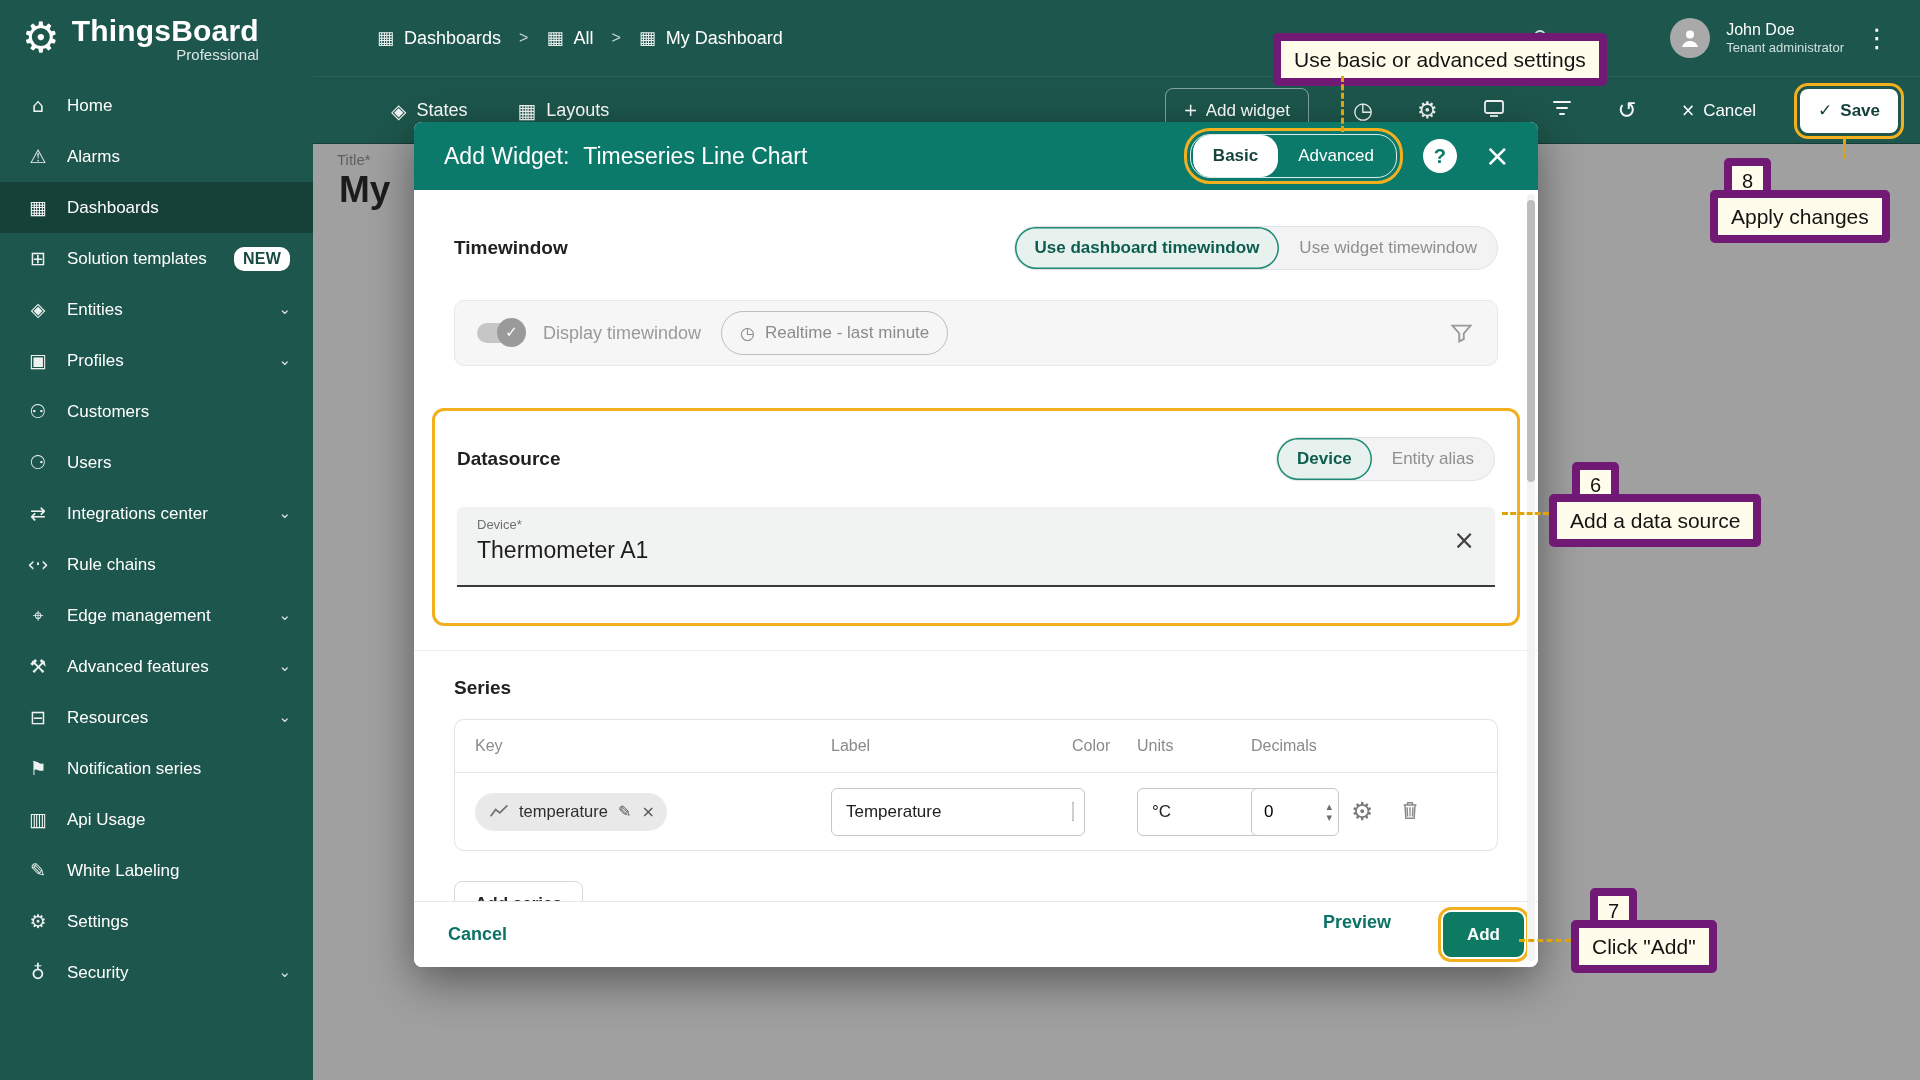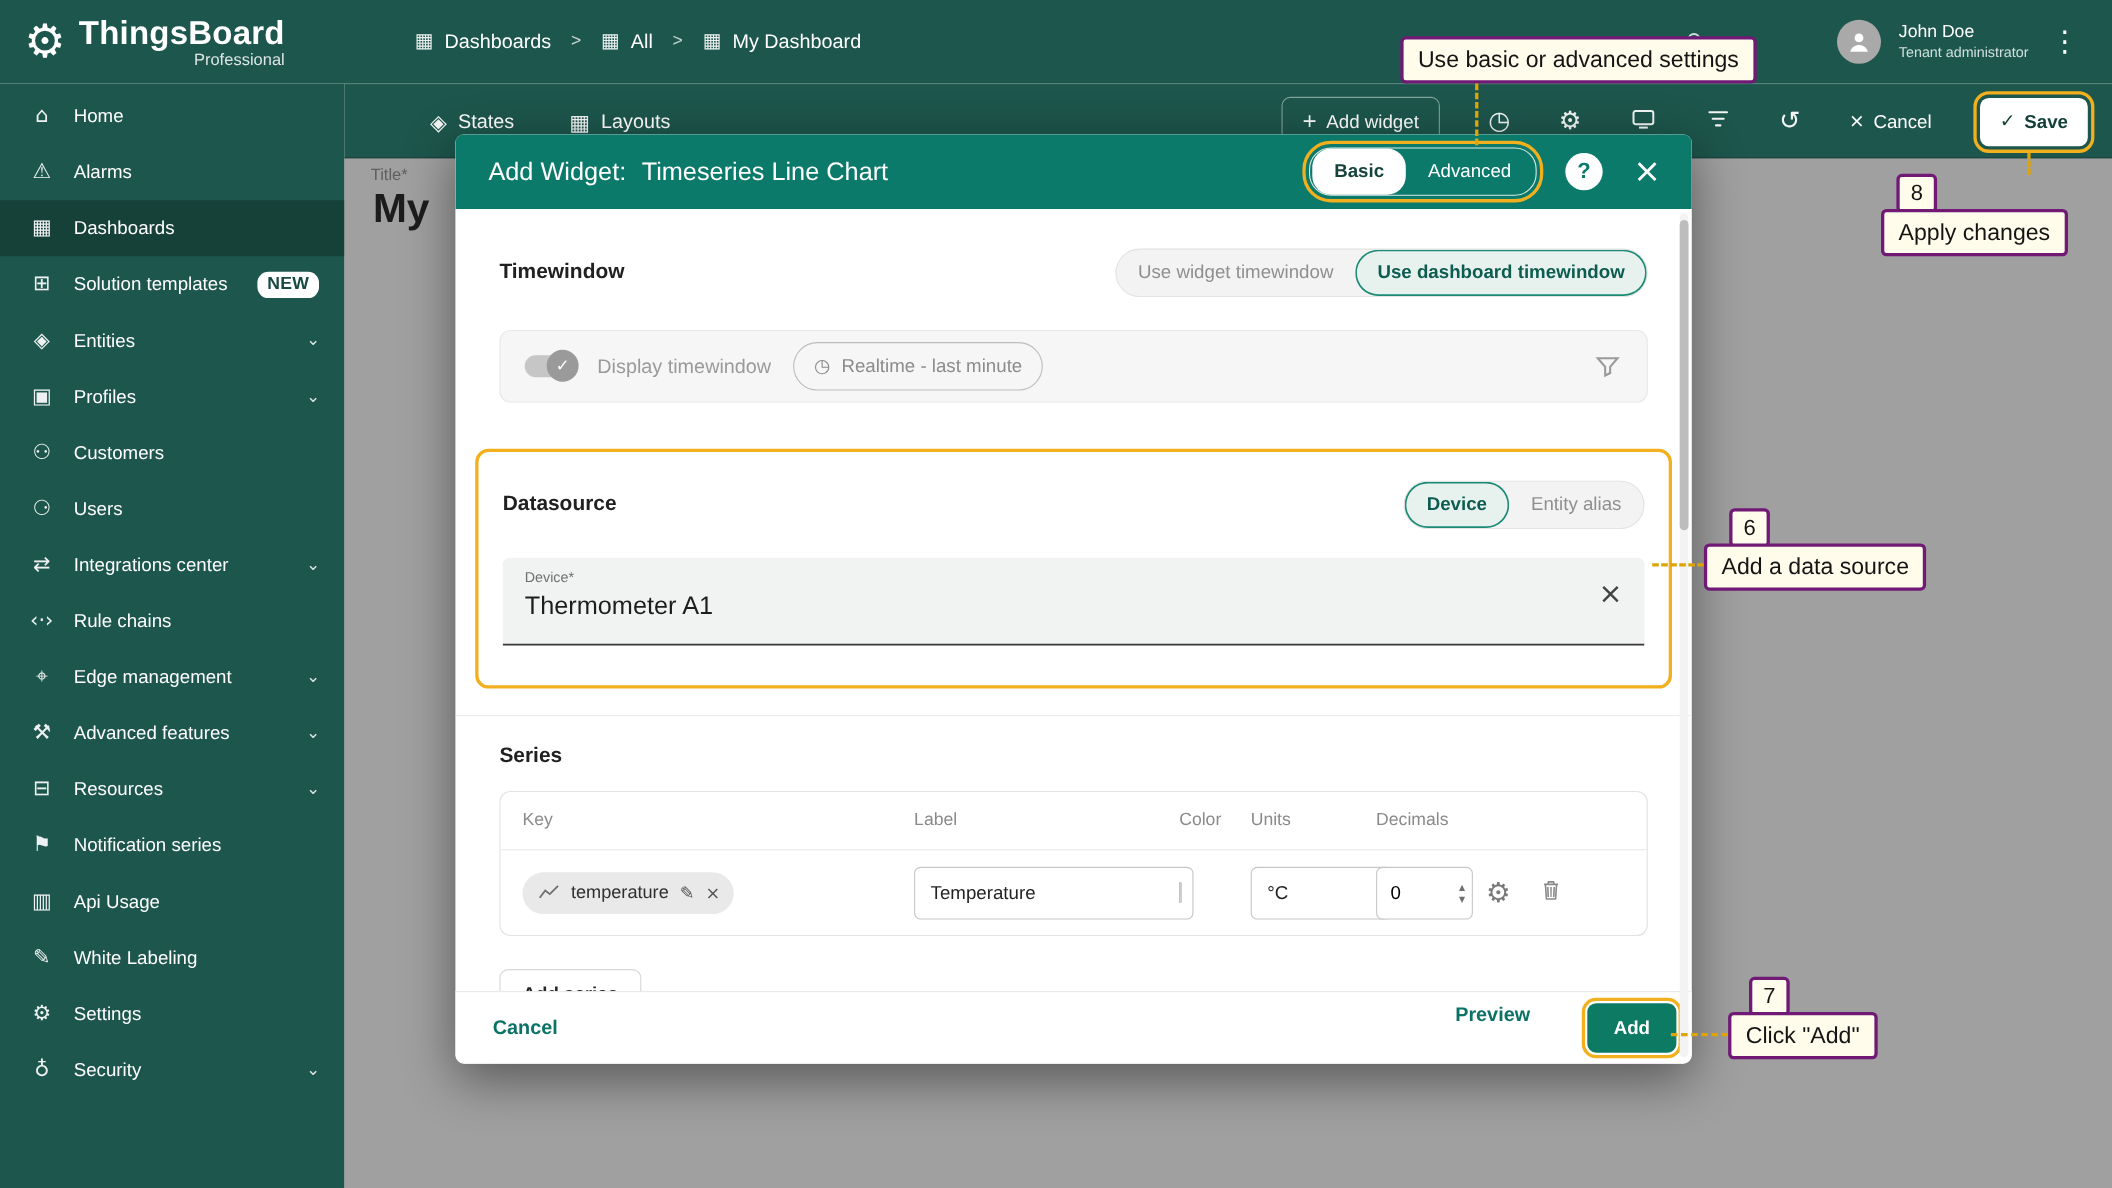--- a/index.html
+++ b/index.html
@@ -126,21 +126,21 @@
           display:flex;align-items:center;padding:0 14px 0 34px}
   .link{color:#0b7366;font-size:18px;font-weight:600;cursor:pointer}
   .foot-right{margin-left:auto;display:flex;gap:52px}
   .btn-add{background:#0d7a63;color:#fff;height:45px;border-radius:8px;padding:0 24px;font-size:17px;
            font-weight:600;display:flex;align-items:center;cursor:pointer;
            outline:3px solid #F2B01E;outline-offset:2px}
   .m-scroll{position:absolute;right:3px;top:72px;bottom:6px;width:8px;background:#f3f3f3;border-radius:4px}
   .m-thumb{position:absolute;top:6px;left:0;width:8px;height:282px;background:#bdbdbd;border-radius:4px;cursor:pointer}
 
   
-  .callout{position:absolute;background:#FFFCEB;border:3px solid #701a75;border-radius:5px;
+  .callout{position:absolute;background:#FFFCEB;border:8px solid #701a75;border-radius:5px;
            color:#141414;font-size:21px;padding:5px 13px;white-space:nowrap;z-index:40;line-height:1.3}
   .step-num{padding:2px 10px;font-size:20px}
   .dash-v{position:absolute;border-left:3px dashed #DFA408;z-index:40}
   .dash-h{position:absolute;border-top:3px dashed #DFA408;z-index:40}
 </style>
 </head>
 <body>
 
 <div class="hdr">
   <div class="logo">
@@ -328,22 +328,22 @@
     </span>
     <span class="help">?</span>
     <span class="m-close gi">×</span>
   </div>
 
   <div class="m-body">
     
     <div class="sec-row" style="margin-top:36px">
       <span class="sec-h">Timewindow</span>
       <span class="seg">
+        <span class="seg-opt sel">Use dashboard timewindow</span>
         <span class="seg-opt">Use widget timewindow</span>
-        <span class="seg-opt sel">Use dashboard timewindow</span>
       </span>
     </div>
     <div class="tw-row">
       <span class="switch">
         <span class="knob">
             <span class="gi">✓</span>
           </span>
       </span>
       <span>Display timewindow</span>
       <span class="pill-btn">

